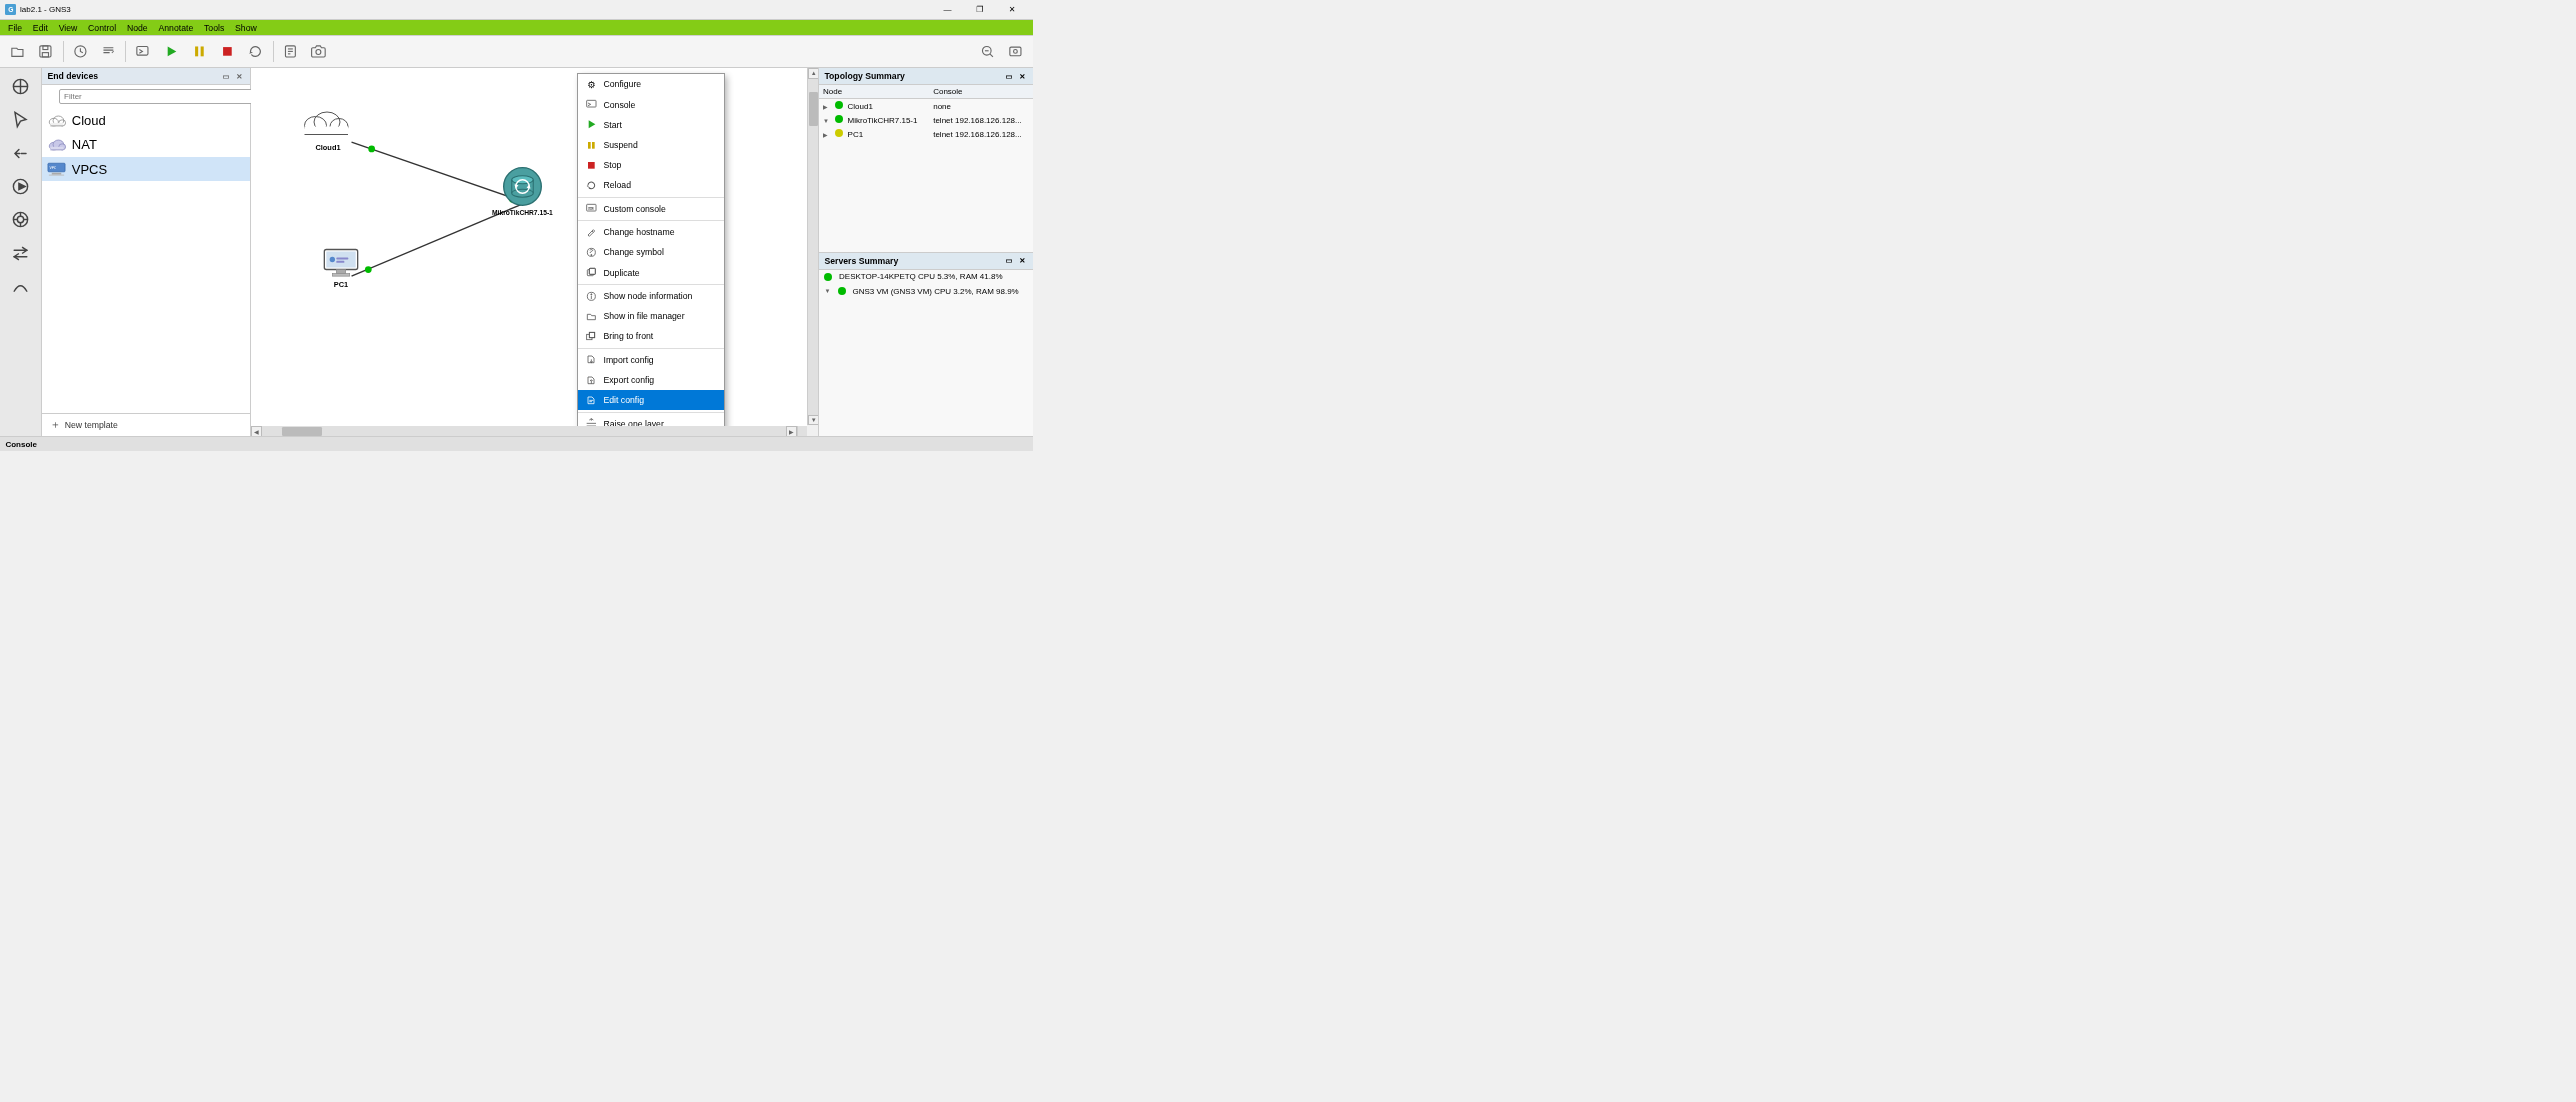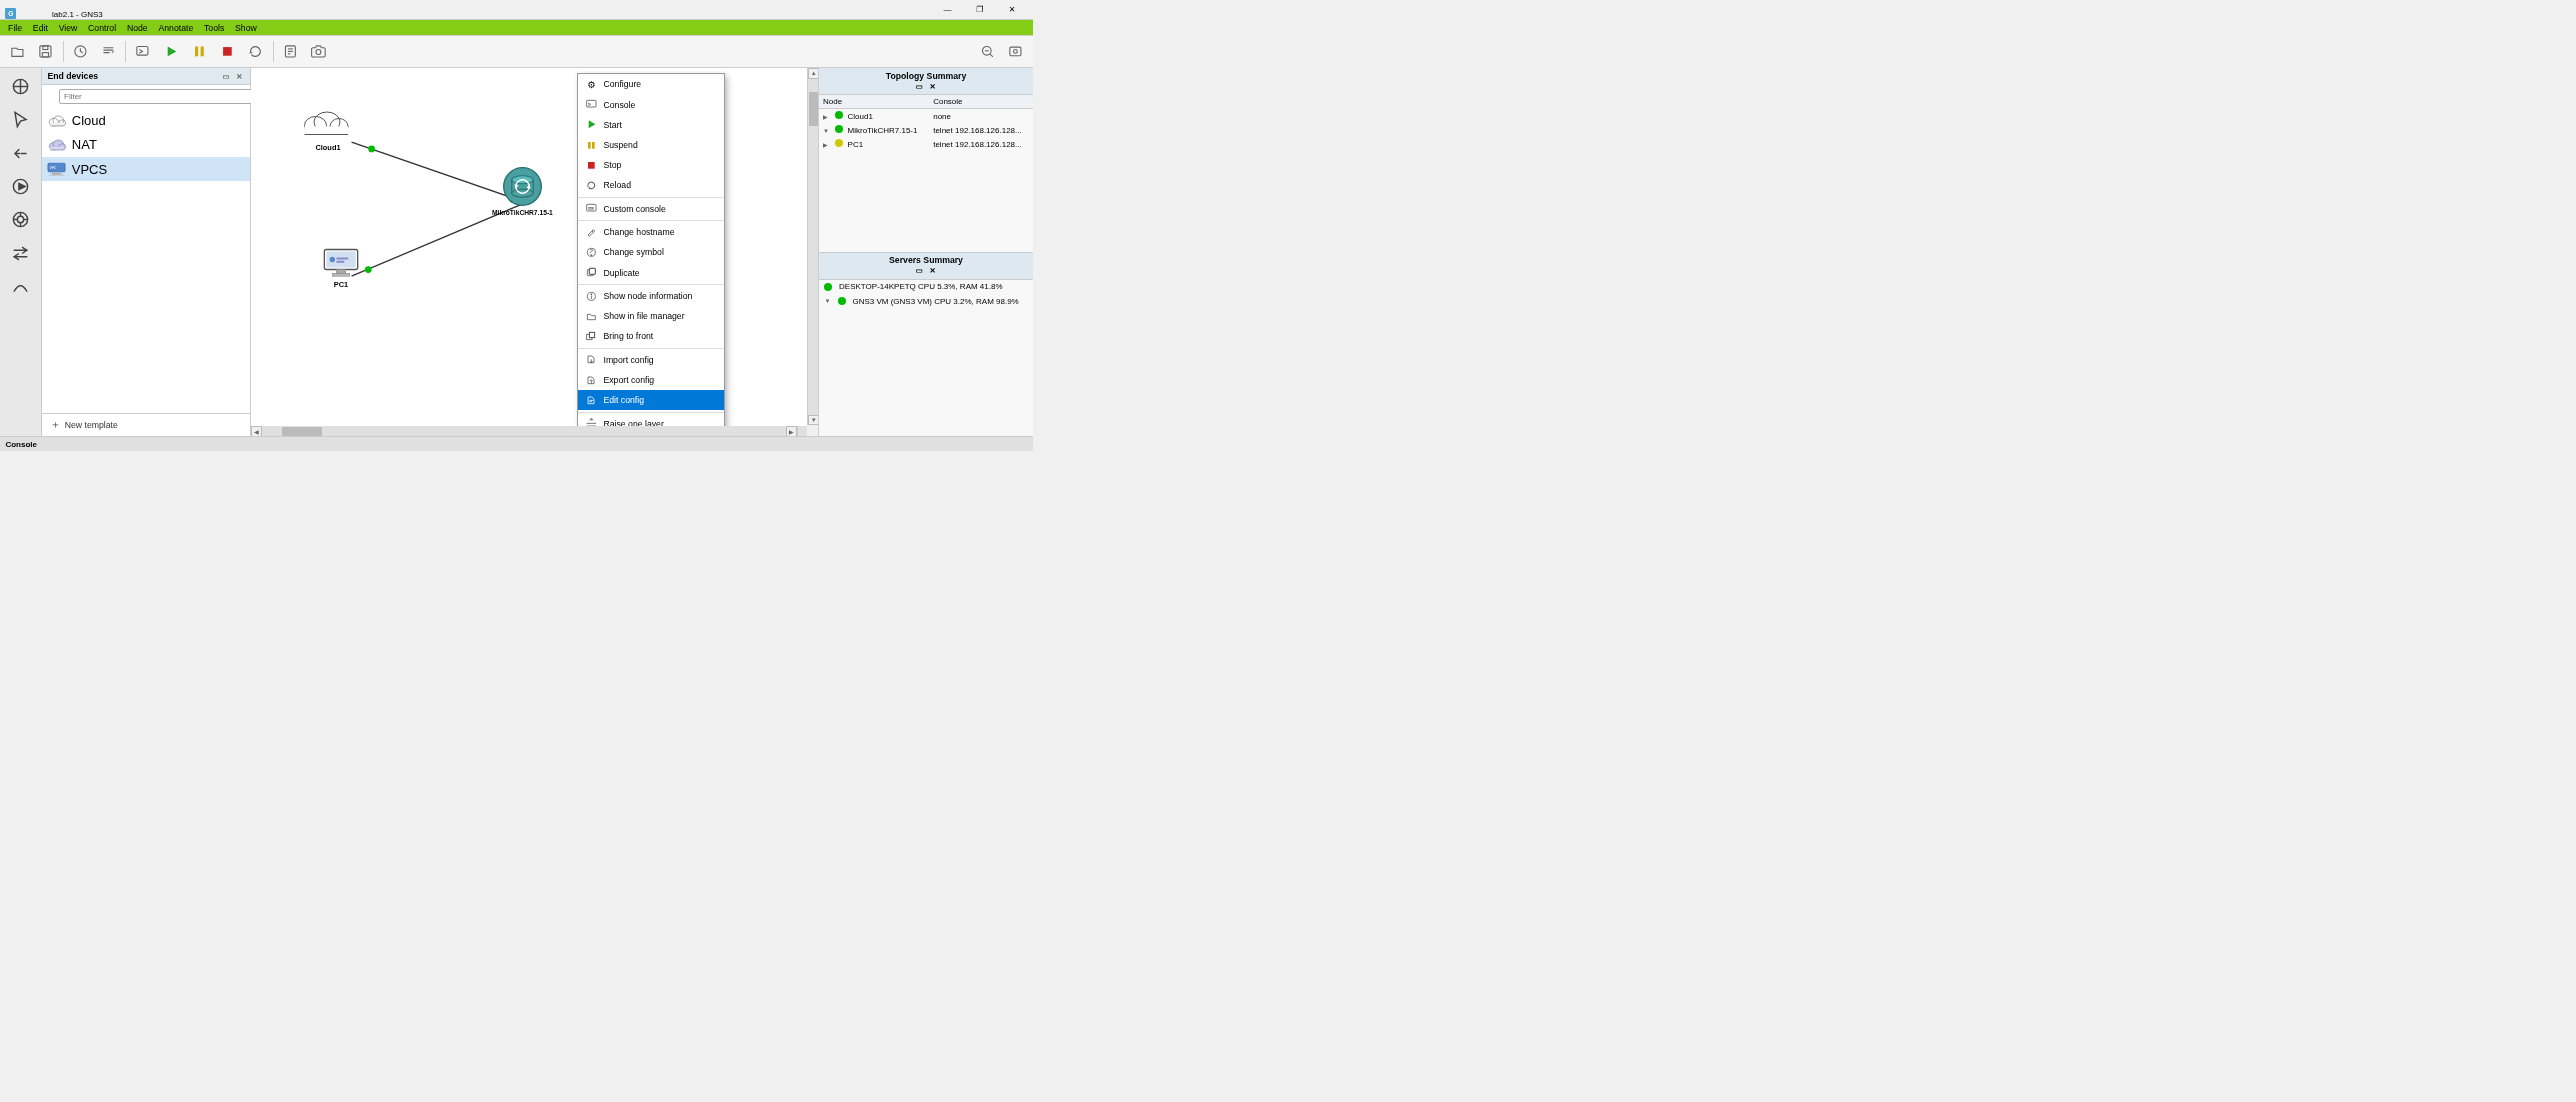--- a/index.html
+++ b/index.html
@@ -11,24 +11,23 @@
       height: 451px;
       overflow: hidden;
       user-select: none;
     }
 
     
     #titlebar {
       height: 20px;
       background: #f0f0f0;
       display: flex;
-      align-items: flex-end;
+      align-items: center;
       padding: 0 5.4px;
       border-bottom: 0.7px solid #ccc;
-      gap: 32px;
     }
     #titlebar .title-icon {
       width: 10.7px;
       height: 10.7px;
       margin-right: 4px;
       background: #4a9fd4;
       border-radius: 1.3px;
       display: inline-flex;
       align-items: center;
       justify-content: center;
@@ -227,21 +226,20 @@
     }
     .panel-header {
       background: #dde8f0;
       padding: 2.7px 5.4px;
       font-weight: bold;
       font-size: 8.7px;
       border-bottom: 0.7px solid #ccc;
       display: flex;
       justify-content: space-between;
       align-items: center;
-      flex-direction: column;
     }
     .panel-header .ph-controls { display: flex; gap: 2.7px; }
     .ph-btn { width: 10.7px; height: 10.7px; display: flex; align-items: center; justify-content: center; cursor: pointer; font-size: 7.4px; }
     .topo-table { width: 100%; border-collapse: collapse; font-size: 8px; }
     .topo-table th {
       text-align: left;
       padding: 2px 4px;
       border-bottom: 0.7px solid #ccc;
       background: #eef2f6;
       font-weight: normal;

